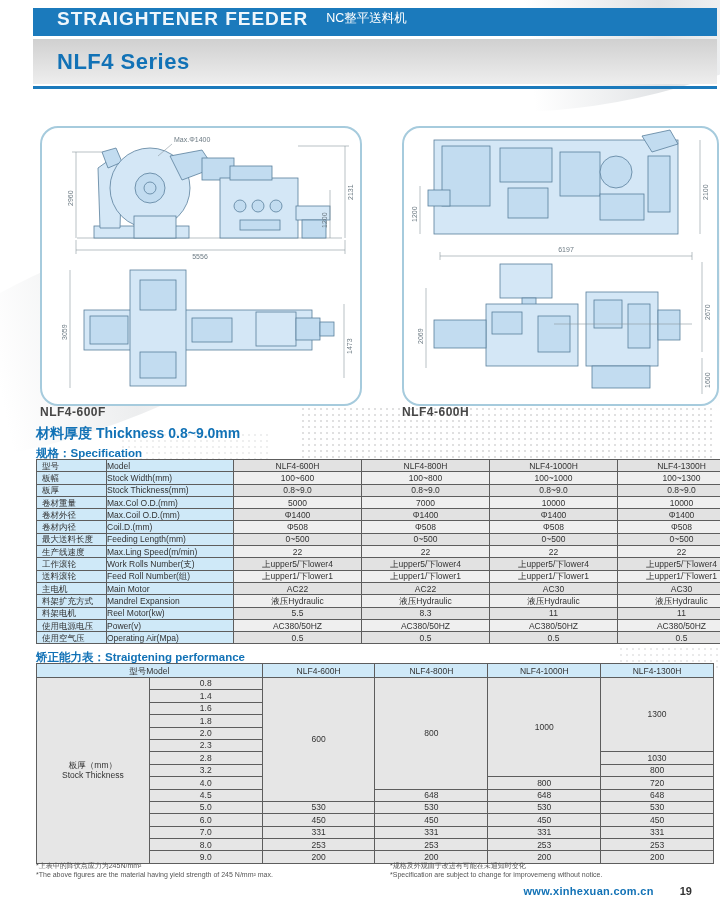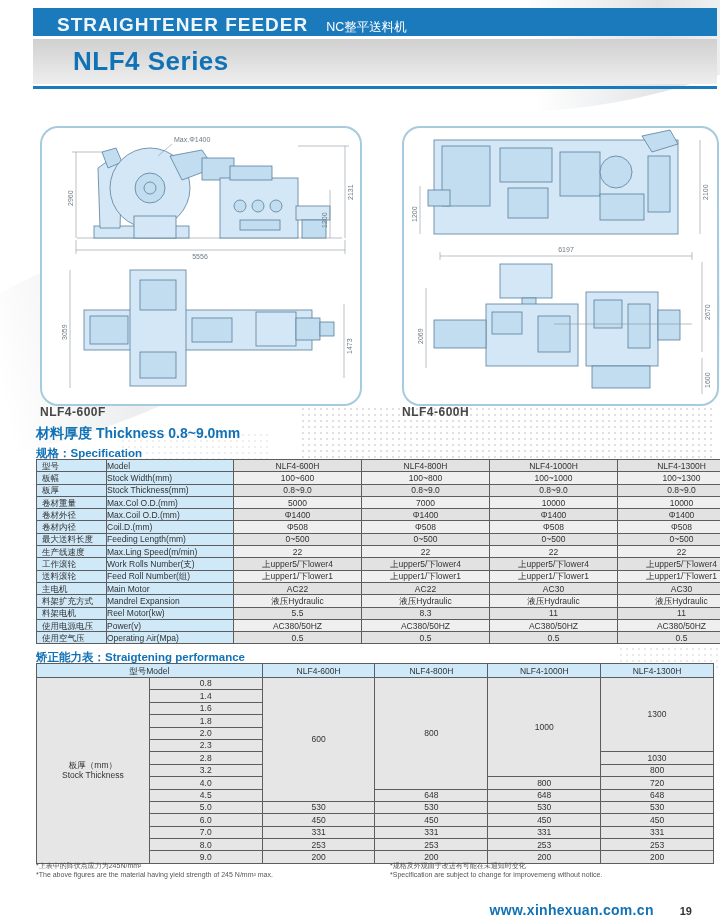--- a/index.html
+++ b/index.html
@@ -24,26 +24,26 @@
     background-size:6px 6px;opacity:.75;}
   .dots-a{left:300px;top:406px;width:416px;height:64px;}
   .dots-b{left:560px;top:468px;width:156px;height:70px;opacity:.5;}
   .dots-c{left:618px;top:616px;width:100px;height:52px;opacity:.5;}
   .dots-d{left:120px;top:432px;width:150px;height:30px;opacity:.4;}
 
   .layer{position:absolute;z-index:1;}
 
   
   .top-bar{left:33px;top:8px;width:684px;height:28px;background:#1b7abc;
-    display:flex;align-items:flex-end;}
+    display:flex;align-items:flex-start;}
   .top-bar-title{color:#eef6fc;font-weight:bold;font-size:19px;letter-spacing:1px;margin-left:24px;}
   .top-bar-sub{color:#ffffff;font-size:12.5px;margin-left:18px;margin-top:2px;}
   .series-band{left:33px;top:39px;width:684px;height:45px;
     background:linear-gradient(#d0d0d0,#eeeeee);display:flex;align-items:center;}
-  .series-title{color:#1272b6;font-weight:bold;font-size:26px;margin-left:40px;letter-spacing:.5px;}
+  .series-title{color:#1272b6;font-weight:bold;font-size:22px;margin-left:24px;letter-spacing:.5px;}
   .blue-rule{left:33px;top:86px;width:684px;height:3px;background:#1b7abc;}
 
   
   .panel{border:2px solid #a6cbdd;border-radius:18px;background:#ffffff;}
   .panel-left{left:40px;top:126px;width:318px;height:276px;}
   .panel-right{left:402px;top:126px;width:313px;height:276px;}
   .caption{top:405px;width:318px;text-align:left;font-size:12px;font-weight:bold;
     color:#454545;letter-spacing:.5px;}
   .caption-left{left:40px;}
   .caption-right{left:402px;width:313px;}
@@ -74,21 +74,21 @@
   .perf-table thead th{background:#cfe9f8;height:13px;line-height:12px;margin-left:40px;}
   .perf-table tbody td{background:#e6e6e6;height:11.4px;line-height:10.5px;}
   .perf-table td.rowlabel{width:93px;}
   .perf-table td.thick{width:93px;}
 
   
   .fnote{font-size:7px;color:#555;line-height:9px;}
   .fnote-left{left:36px;top:861px;width:330px;}
   .fnote-right{left:390px;top:861px;width:320px;}
   .footer{top:885px;right:28px;display:flex;align-items:baseline;gap:26px;}
-  .site{color:#1272b6;font-weight:bold;font-size:14px;letter-spacing:.3px;margin-top:17px;}
+  .site{color:#1272b6;font-weight:bold;font-size:11px;letter-spacing:.3px;}
   .pageno{color:#333;font-weight:bold;font-size:11px;}
 </style>
 </head>
 <body>
 
 <div class="decor band1"></div>
 <div class="decor band2"></div>
 <div class="decor band3"></div>
 <div class="decor dots dots-a"></div>
 <div class="decor dots dots-b"></div>

